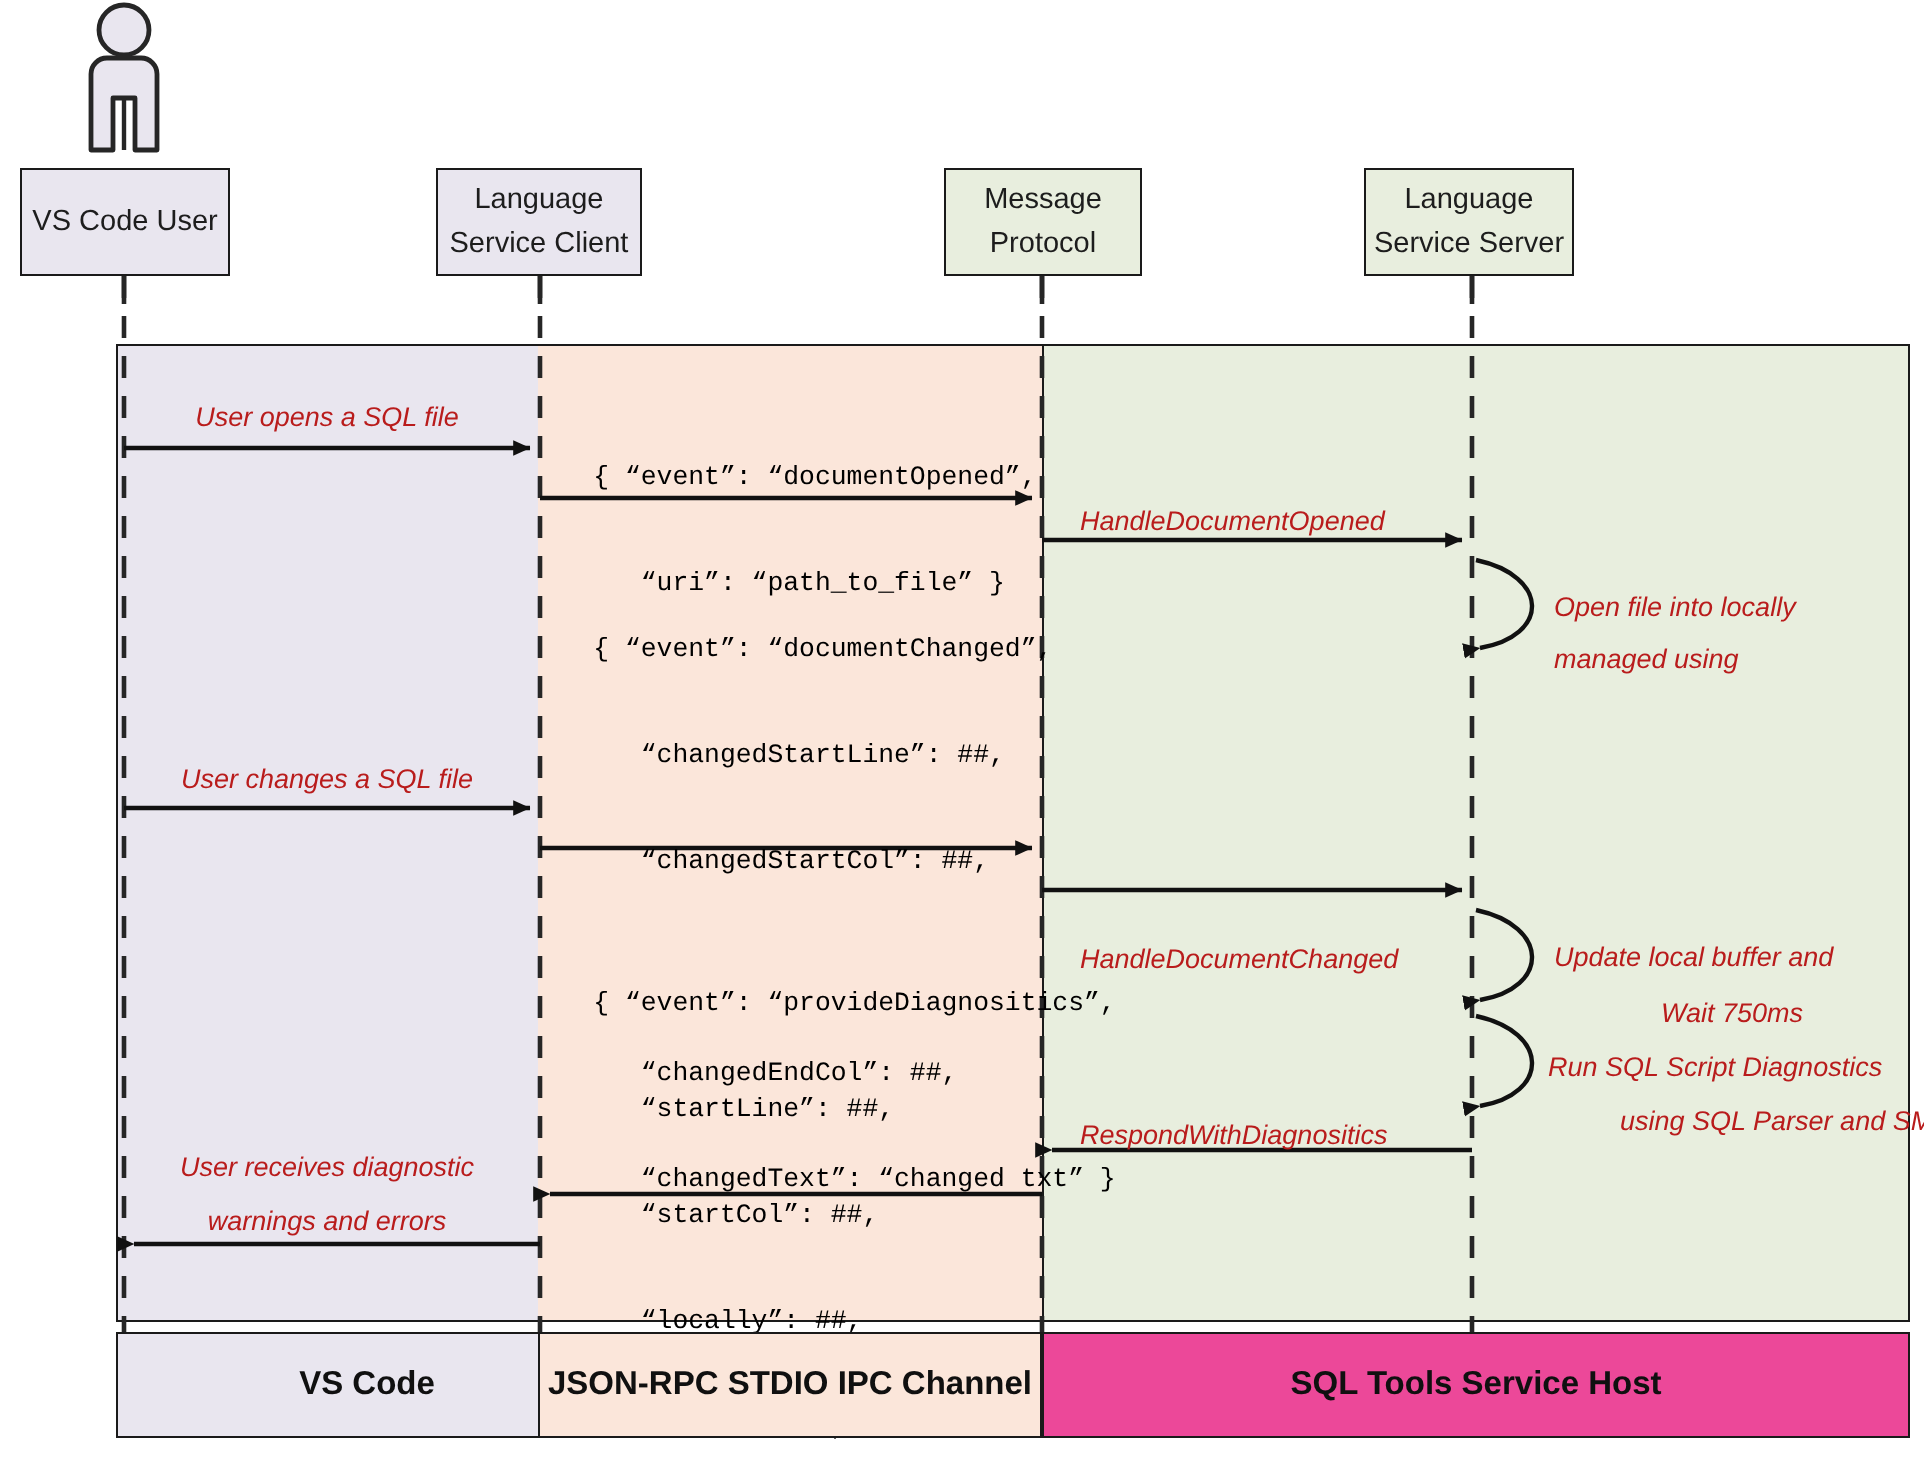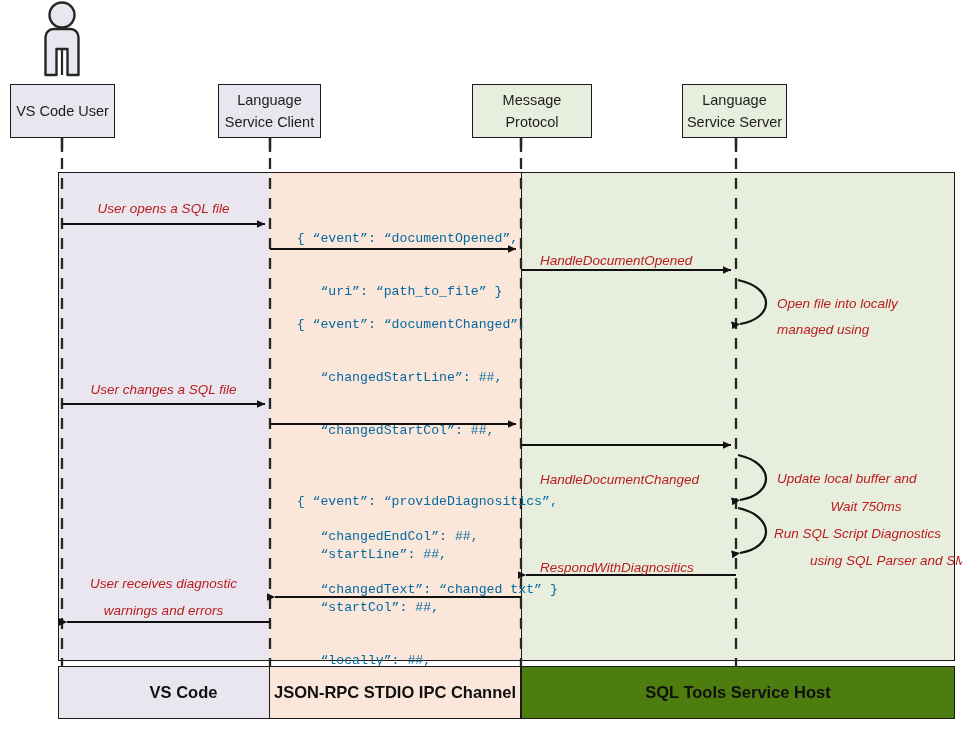--- a/index.html
+++ b/index.html
@@ -20,38 +20,38 @@
 
   
   .footbox{
     position:absolute;box-sizing:border-box;
     border:1.6px solid #1a1a1a;
     display:flex;align-items:center;justify-content:center;
     font-size:16.5px;font-weight:bold;color:#101010;white-space:nowrap;
   }
   .f-lav{background:#E9E6EF;}
   .f-pch{background:#FBE6DA;}
-  .f-grn{background:#4d7c0f;}
+  .f-grn{background:#ec4899;}
 
   
   .band{position:absolute;box-sizing:border-box;}
   .band-lav{background:#E9E6EF;border-top:1.6px solid #1a1a1a;
             border-left:1.6px solid #1a1a1a;border-bottom:1.6px solid #1a1a1a;}
   .band-pch{background:#FBE6DA;border-top:1.6px solid #1a1a1a;
             border-bottom:1.6px solid #1a1a1a;}
   .band-grn{background:#E8EEDE;border:1.6px solid #1a1a1a;}
 
   
   .msg{position:absolute;font-style:italic;font-size:13.5px;color:#b91c1c;
        white-space:nowrap;line-height:1.0;}
   .msg.c{text-align:center;}
 
   
   .code{position:absolute;font-family:"Liberation Mono",monospace;
-        font-size:13.2px;color:#0369a1;white-space:pre;line-height:26.5px;}
+        font-size:13.2px;color:#000000;white-space:pre;line-height:26.5px;}
 
   svg{position:absolute;left:0;top:0;overflow:visible;}
 </style>
 </head>
 <body>
 
 <div id="canvas">
 
   <div class="band band-lav" style="left:58px;top:172px;width:211px;height:489px;"></div>
   <div class="band band-pch" style="left:269px;top:172px;width:252px;height:489px;"></div>
@@ -67,21 +67,21 @@
 
   <div class="headbox bx-lav" style="left:10px;top:84px;width:105px;height:54px;">
     <span class="ln">VS Code User</span>
   </div>
 
   <div class="headbox bx-lav" style="left:218px;top:84px;width:103px;height:54px;">
     <span class="ln">Language</span>
     <span class="ln">Service Client</span>
   </div>
 
-  <div class="headbox bx-grn" style="left:472px;top:84px;width:120px;height:54px;">
+  <div class="headbox bx-grn" style="left:472px;top:84px;width:99px;height:54px;">
     <span class="ln">Message</span>
     <span class="ln">Protocol</span>
   </div>
 
   <div class="headbox bx-grn" style="left:682px;top:84px;width:105px;height:54px;">
     <span class="ln">Language</span>
     <span class="ln">Service Server</span>
   </div>
 
   <svg width="962" height="732">

